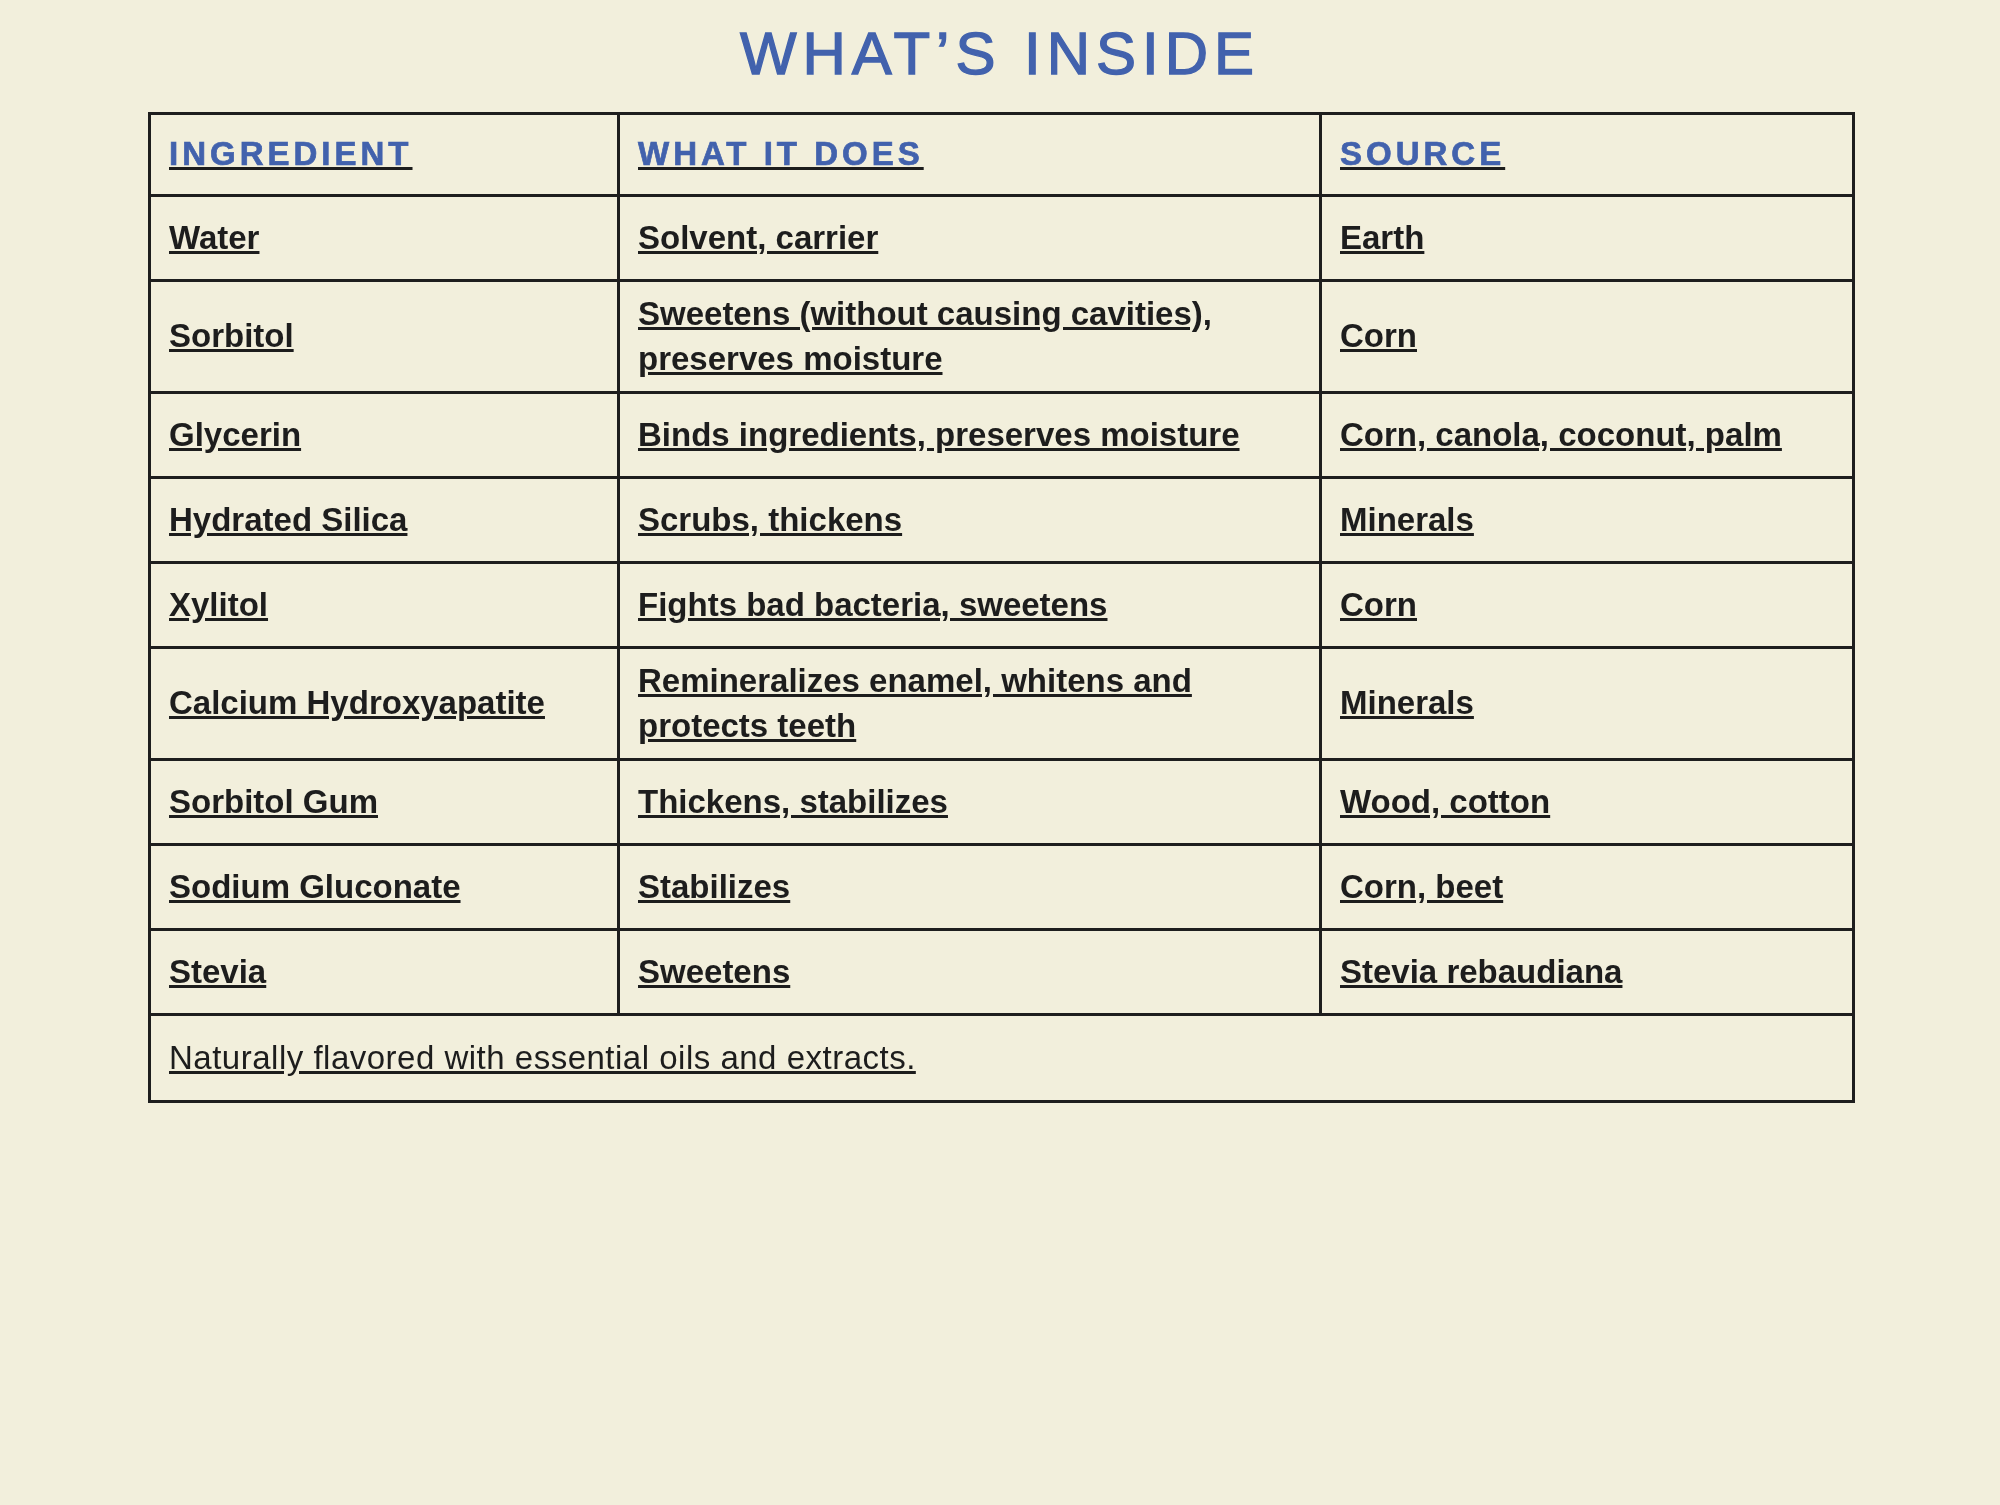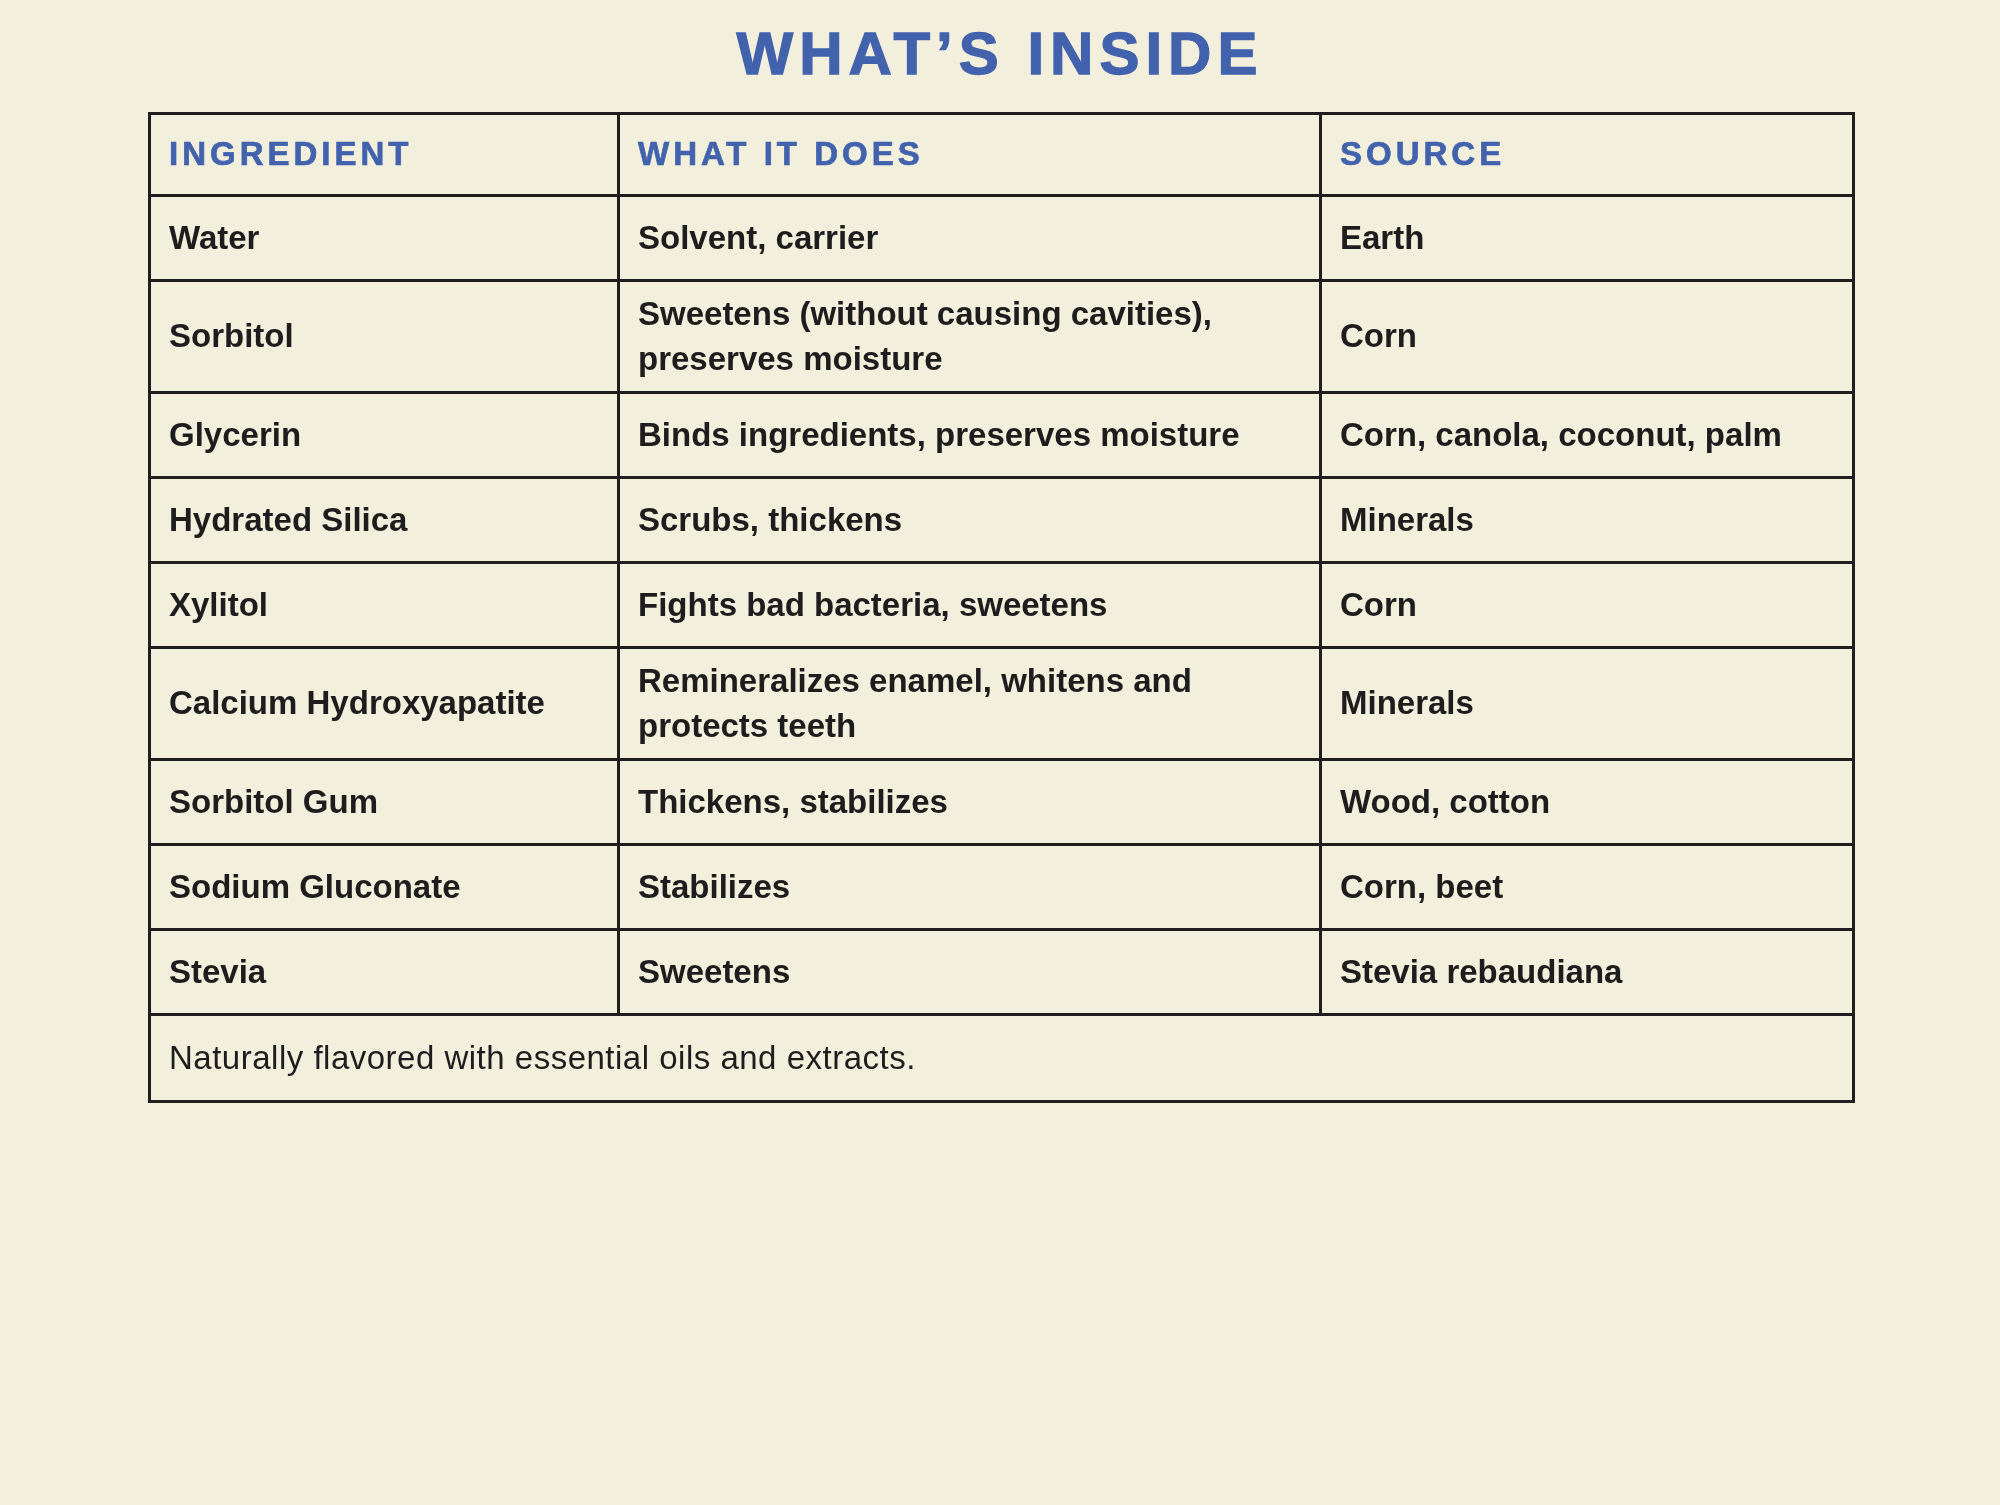--- a/index.html
+++ b/index.html
@@ -14,31 +14,32 @@
     background:var(--background);
     font-family:"Liberation Sans","DejaVu Sans",sans-serif;
     color:var(--ink);
     overflow:hidden;
   }
   .title{
     margin:24px 0 0 0;
     text-align:center;
     font-size:60px;
     line-height:1;
-    font-weight:700;
+    font-weight:400;
     letter-spacing:6px;
     color:var(--accent);
     -webkit-text-stroke:1.3px var(--accent);
   }
   table.ingredients{
     margin:28px 12px 0 148px;
     width:1704px;
     table-layout:fixed;
     border-collapse:collapse;
     background:var(--background);
+    text-decoration:underline;
   }
   col.c1{width:469px;}
   col.c2{width:702px;}
   col.c3{width:533px;}
   th,td{
     border:3px solid var(--border);
     padding:10px 18px;
     vertical-align:middle;
     text-align:left;
     font-size:33px;

